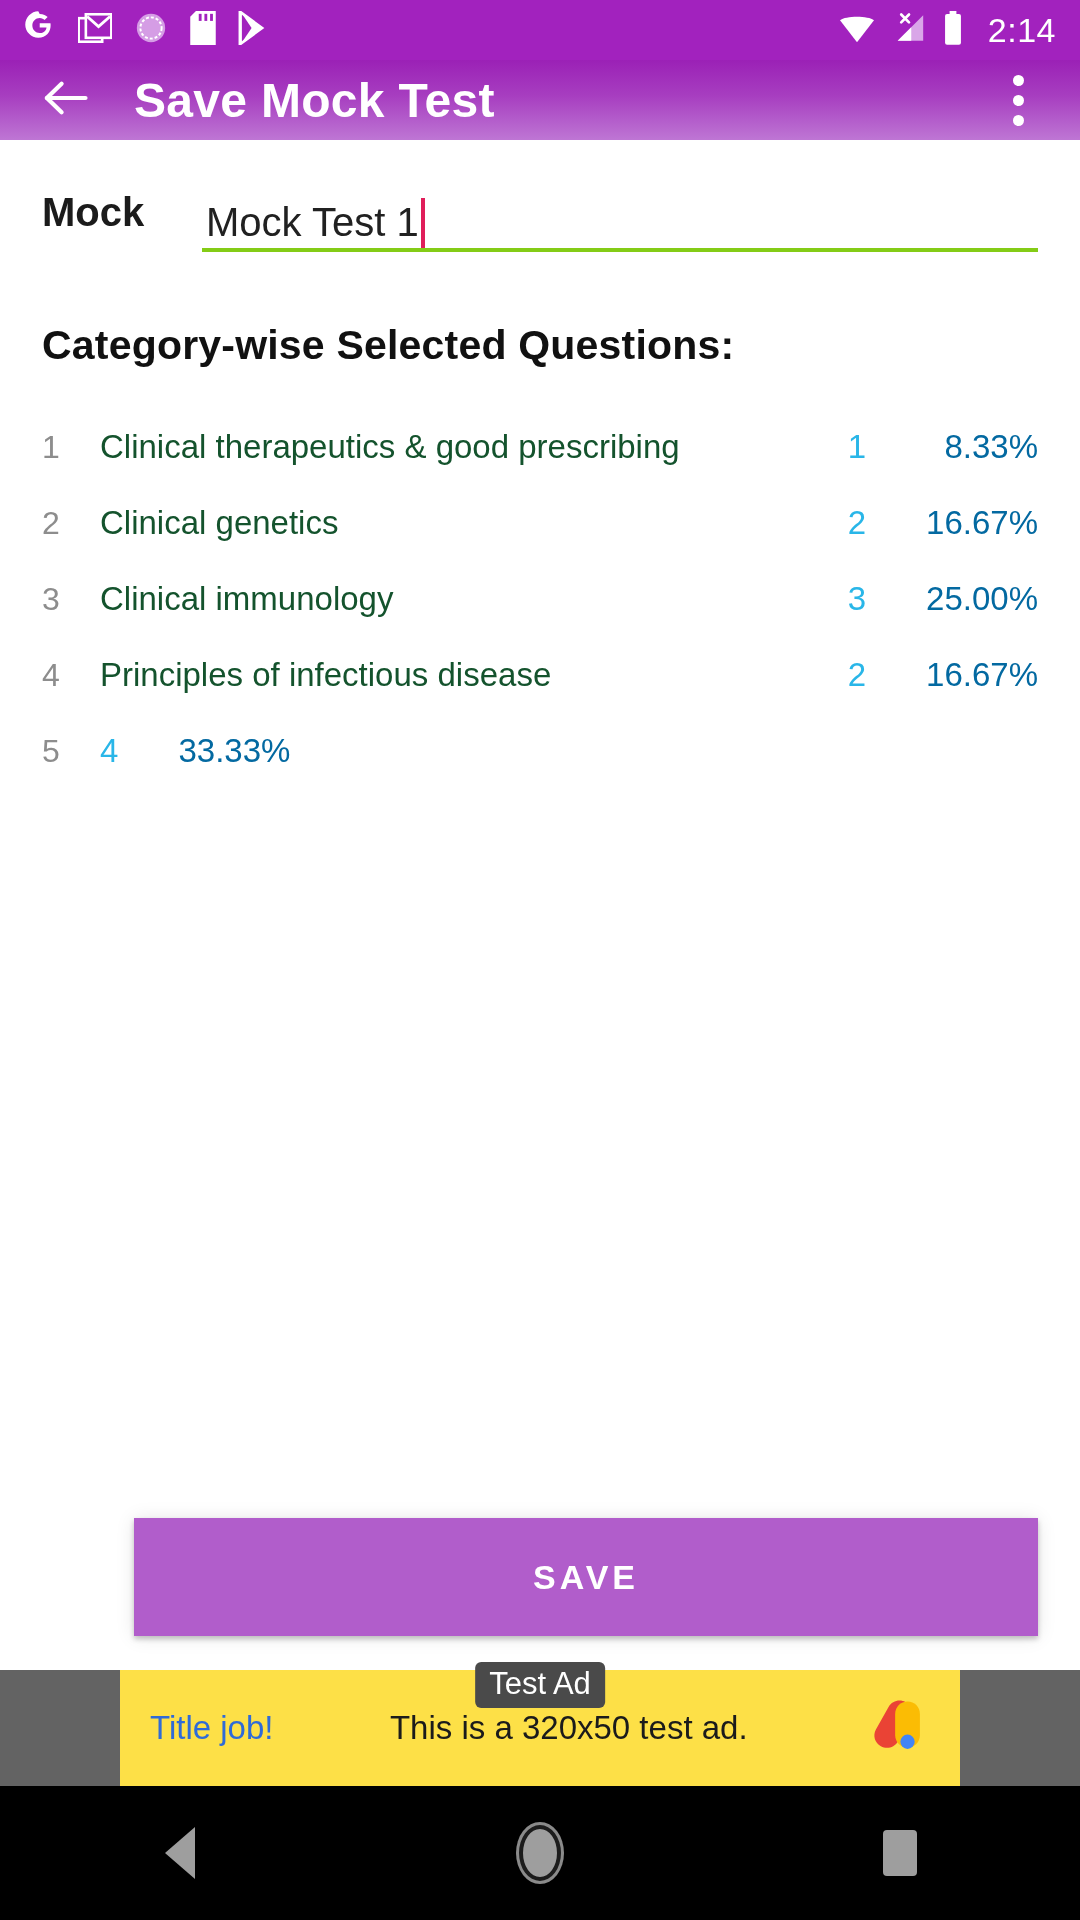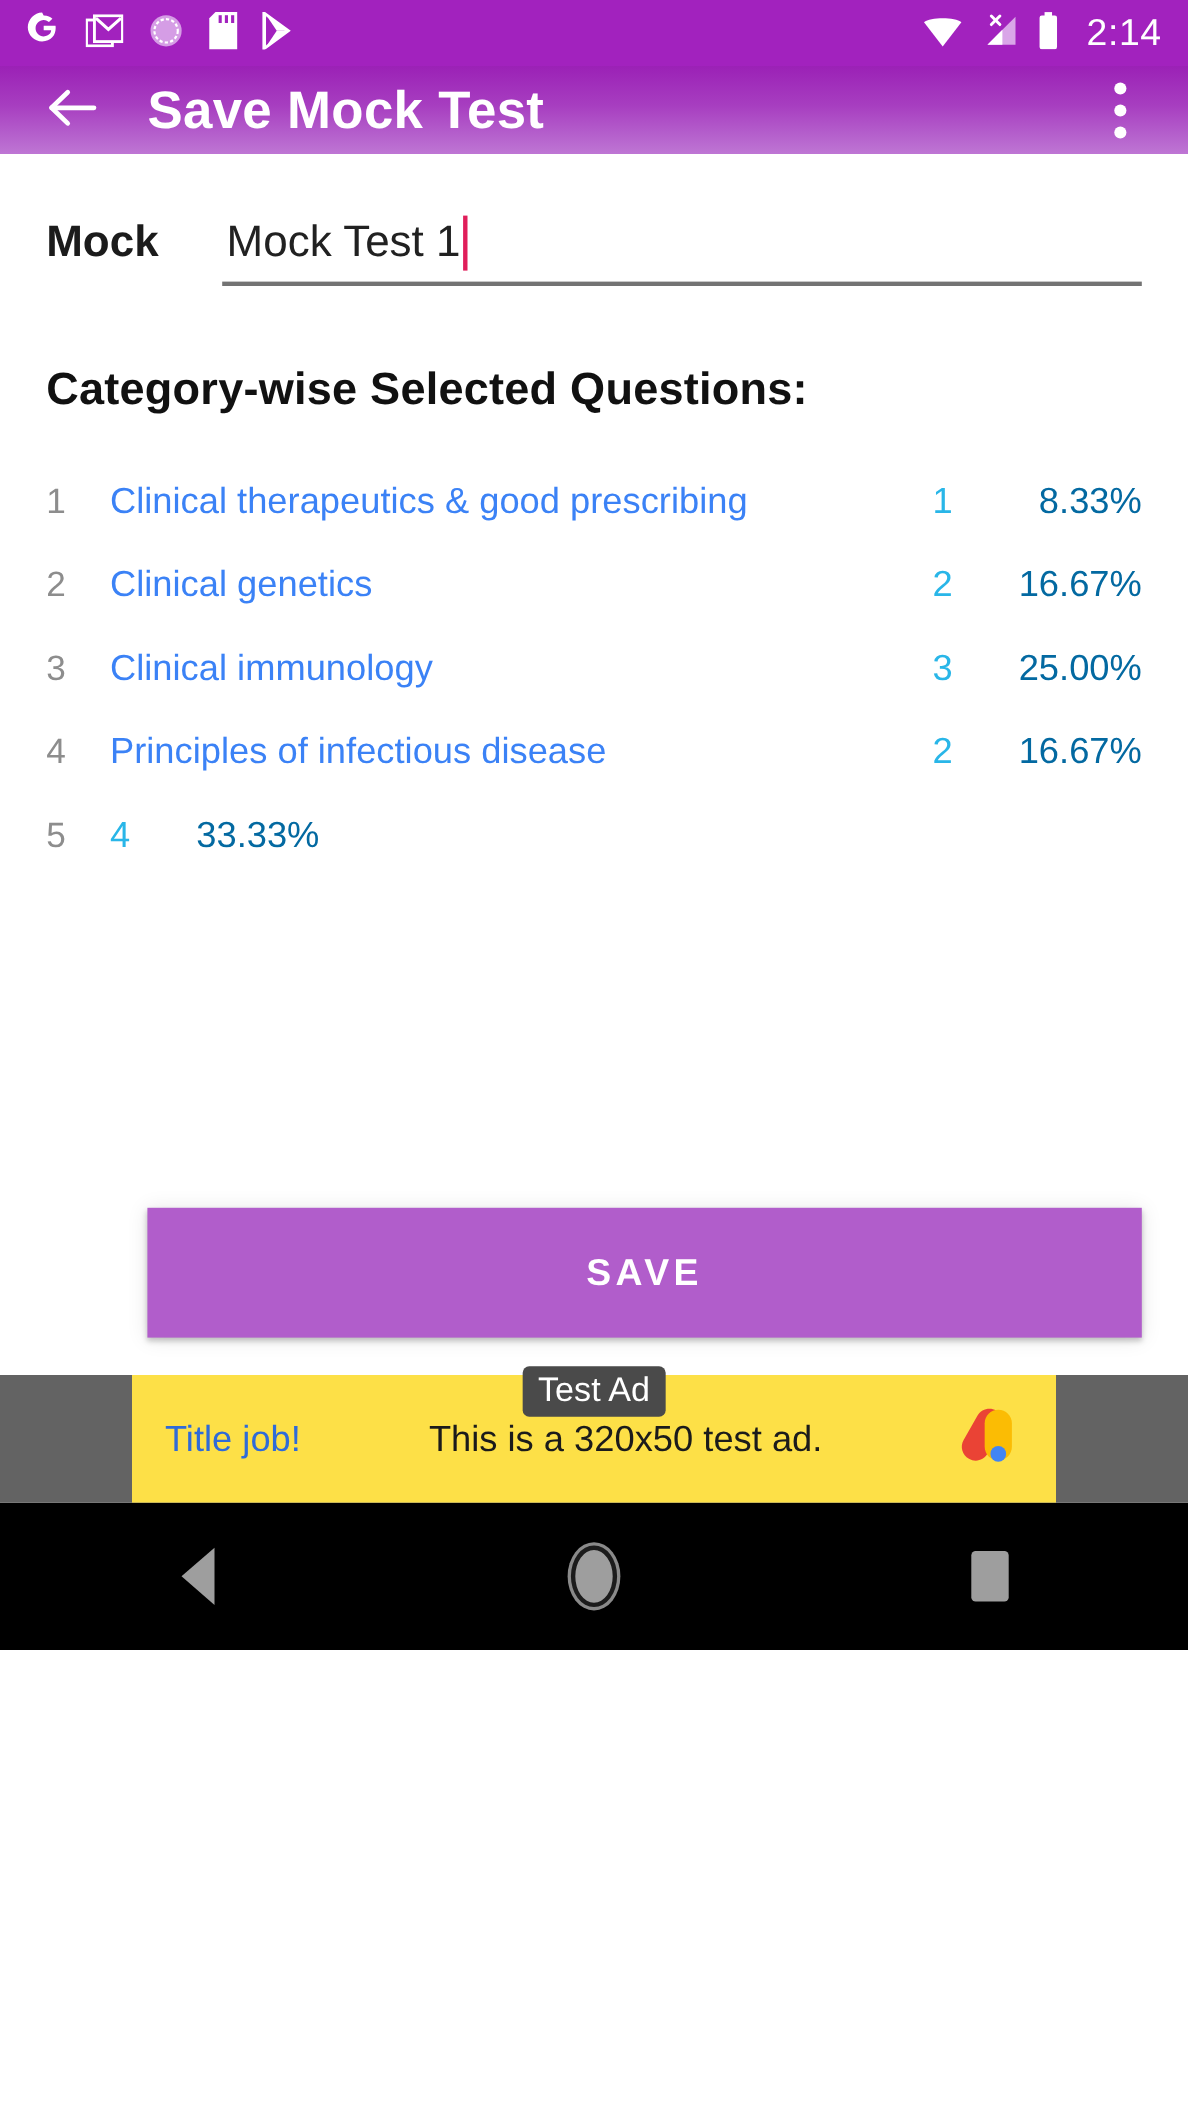--- a/index.html
+++ b/index.html
@@ -2,21 +2,21 @@
 <html><head>
 <meta charset="utf-8">
 <style>
   * { margin:0; padding:0; box-sizing:border-box; }
   html, body {
     width:1080px; height:1920px;
     background:#ffffff;
     font-family:"Liberation Sans", sans-serif;
     overflow:hidden;
   }
-  .screen { position:relative; width:1080px; height:1500px; display:flex; flex-direction:column; background:#fff; }
+  .screen { position:relative; width:1080px; height:1920px; display:flex; flex-direction:column; background:#fff; }
 
   
   .statusbar {
     height:60px; flex:0 0 60px;
     background:#A222BE;
     display:flex; align-items:center;
     padding:0 24px 0 22px;
     color:#fff;
   }
   .sb-left { display:flex; align-items:center; gap:22px; }
@@ -43,33 +43,33 @@
   .overflow-btn { margin-left:auto; width:56px; height:62px; display:flex; flex-direction:column; align-items:center; justify-content:center; gap:9px; cursor:pointer; }
   .overflow-btn i { width:11px; height:11px; border-radius:50%; background:#fff; display:block; }
 
   
   .content { flex:1 1 auto; position:relative; background:#fff; padding:0 42px; display:flex; flex-direction:column; }
 
   .title-row { display:flex; align-items:flex-end; margin-top:52px; }
   .title-label { font-size:40px; font-weight:bold; color:#1b1b1b; line-height:1; padding-bottom:20px; width:160px; }
   .title-field {
     flex:1 1 auto; position:relative;
-    border-bottom:4px solid #737373;
-    padding:0 0 14px 4px;
+    border-bottom:4px solid #84cc16;
+    padding:0 0 4px 4px;
     display:flex; align-items:flex-end;
   }
   .title-value { font-size:40px; color:#212121; line-height:1.08; white-space:nowrap; }
   .caret { display:inline-block; width:4px; height:50px; background:#E01E5A; margin-left:2px; vertical-align:bottom; position:relative; top:4px; }
 
   .section-head { font-size:41px; font-weight:bold; color:#111; margin-top:70px; letter-spacing:.2px; }
 
   .cat-list { margin-top:40px; }
   .cat-row { display:flex; align-items:center; height:76px; }
   .cat-index { width:58px; font-size:32px; color:#8d8d8d; flex:0 0 58px; }
-  .cat-name { flex:1 1 auto; font-size:33px; color:#3b82f6; white-space:nowrap; overflow:hidden; text-overflow:ellipsis; padding-right:16px;}
+  .cat-name { flex:1 1 auto; font-size:33px; color:#14532d; white-space:nowrap; overflow:hidden; text-overflow:ellipsis; padding-right:16px;}
   .cat-count { font-size:33px; color:#29B6E8; text-align:right; flex:0 0 auto; padding-right:12px; }
   .cat-pct { font-size:33px; color:#0369a1; text-align:right; flex:0 0 160px; }
 
   .spacer { flex:1 1 auto; }
 
   
   .save-wrap { padding:0 0 34px 0; display:flex; justify-content:flex-end; }
   .save-btn {
     width:904px; height:118px;
     background:#B15DCB; color:#fff;

